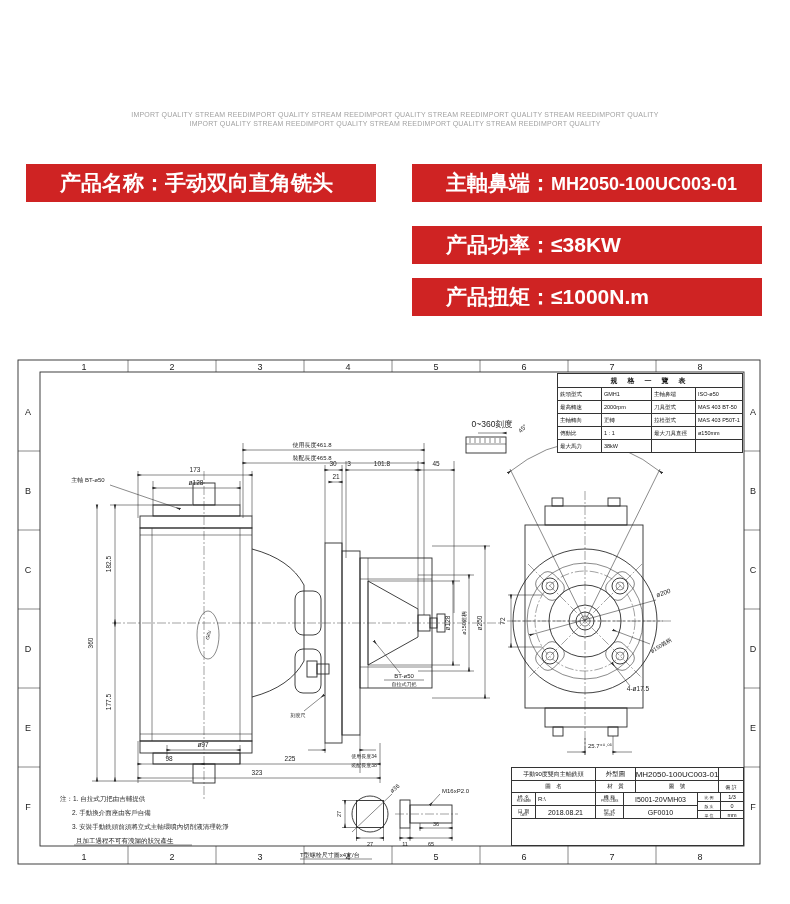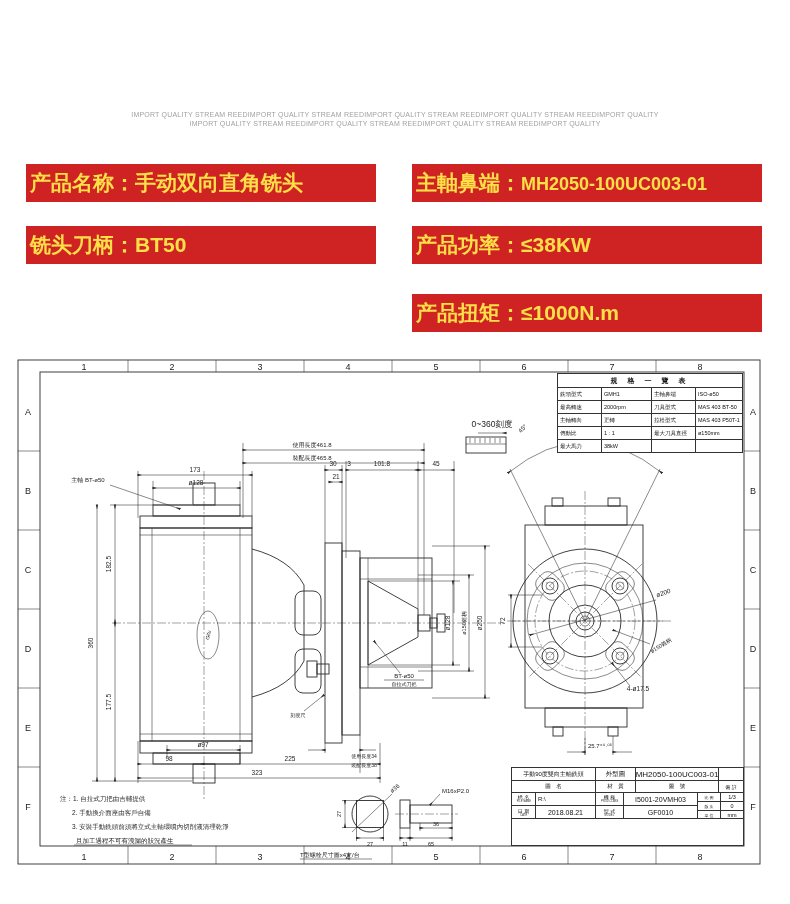--- a/index.html
+++ b/index.html
@@ -11,22 +11,22 @@
   .title-frame::before,.title-frame::after{content:"";position:absolute;bottom:-2px;width:20px;height:2px;background:#4e4e4e;}
   .title-frame::before{left:0;}
   .title-frame::after{right:0;}
   .page-title{position:absolute;left:0;top:6px;width:100%;margin:0;text-align:center;
         font-size:47px;font-weight:bold;color:#3c3c3c;letter-spacing:9px;line-height:1;}
   .tagline{position:absolute;left:0;width:100%;margin:0;text-align:center;
         font-size:7px;color:#a2a2a2;letter-spacing:.2px;}
   .tagline.l1{top:111px;}
   .tagline.l2{top:120px;}
   
-  .banner{position:absolute;width:350px;height:38px;line-height:38px;color:#fde047;
-        font-weight:bold;font-size:21px;padding-left:4px;box-sizing:border-box;white-space:nowrap;}
+  .banner{position:absolute;width:350px;height:38px;line-height:38px;color:#ffffff;
+        font-weight:bold;font-size:21px;padding-left:34px;box-sizing:border-box;white-space:nowrap;}
   .banner .val.model{font-size:18px;letter-spacing:0;}
   
   .drawing{position:absolute;left:12px;top:353px;width:766px;height:549px;background:#fff;}
   .drawing svg{position:absolute;left:0;top:0;}
   svg text{fill:#1d1d1d;}
   .ln{stroke:#2b2b2b;stroke-width:.9;fill:none;}
   .thin{stroke:#2b2b2b;stroke-width:.55;fill:none;}
   .dim{stroke:#2b2b2b;stroke-width:.55;fill:none;}
   .cl{stroke:#444;stroke-width:.5;fill:none;stroke-dasharray:9 2 2 2;}
   .t6{font-size:6px;} .t65{font-size:6.5px;} .t55{font-size:5.5px;} .t5{font-size:5px;}
@@ -61,27 +61,24 @@
 
   <p class="tagline l1">IMPORT QUALITY STREAM REEDIMPORT QUALITY STREAM REEDIMPORT QUALITY STREAM REEDIMPORT QUALITY STREAM REEDIMPORT QUALITY</p>
   <p class="tagline l2">IMPORT QUALITY STREAM REEDIMPORT QUALITY STREAM REEDIMPORT QUALITY STREAM REEDIMPORT QUALITY</p>
 
   <div class="banner" style="left:26px;top:164px;background:#cf2323">
     <span>产品名称：</span><span class="val">手动双向直角铣头</span>
   </div>
   <div class="banner" style="left:412px;top:164px;background:#cf2323">
     <span>主軸鼻端：</span><span class="val model">MH2050-100UC003-01</span>
   </div>
-  <div class="banner" style="left:26px;top:226px;background:#cf2323">
-    <span>铣头刀柄：</span><span class="val">BT50</span>
-  </div>
   <div class="banner" style="left:412px;top:226px;background:#cf2323">
     <span>产品功率：</span><span class="val">≤38KW</span>
   </div>
-  <div class="banner" style="left:412px;top:294px;background:#cf2323">
+  <div class="banner" style="left:412px;top:278px;background:#cf2323">
     <span>产品扭矩：</span><span class="val">≤1000N.m</span>
   </div>
 
   <div class="drawing">
     <svg width="766" height="549" viewBox="0 0 766 549">
       <defs>
         <marker id="ma" markerWidth="9" markerHeight="6" refX="8" refY="3" orient="auto-start-reverse">
           <path d="M0,3 L9,0.8 L9,5.2 z" fill="#2b2b2b"></path>
         </marker>
       </defs>

